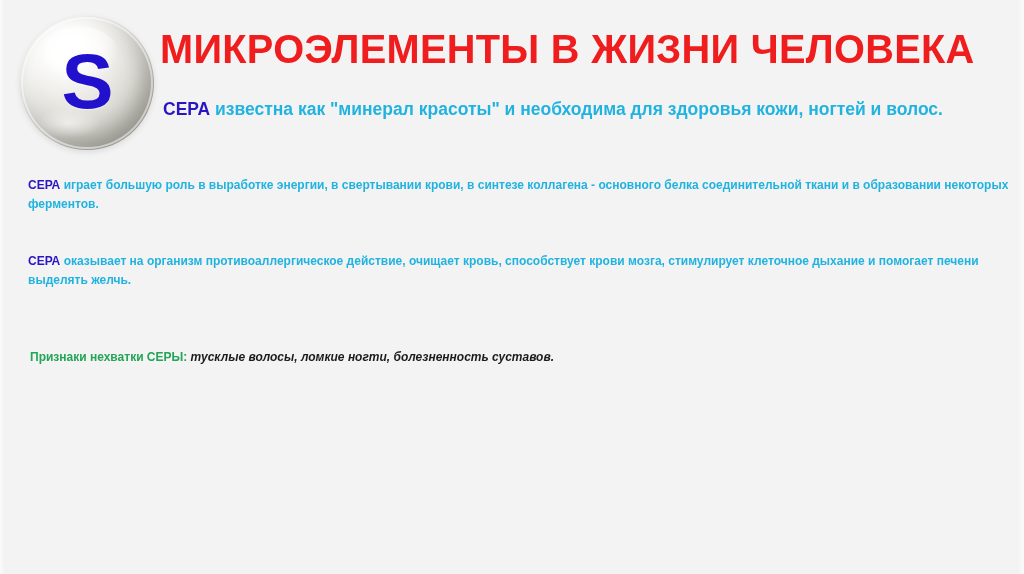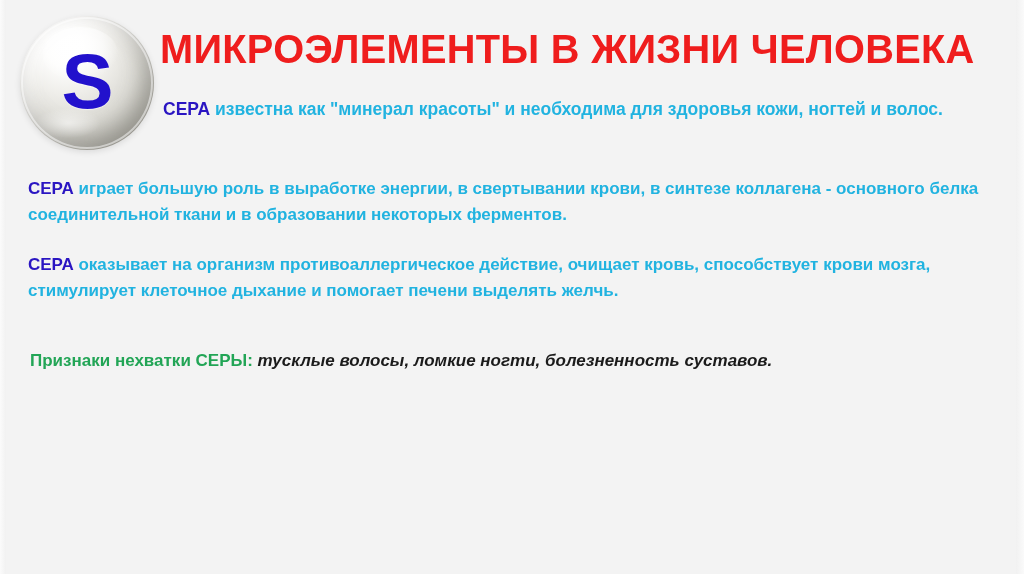--- a/index.html
+++ b/index.html
@@ -125,39 +125,39 @@
     font-weight: bold;
     line-height: 1.52;
     color: #21b3e0;
   }
 
   
   .para {
     position: absolute;
     left: 28px;
     width: 982px;
-    font-size: 17px;
+    font-size: 12px;
     font-weight: bold;
     line-height: 1.55;
     color: #21b3e0;
   }
   .para-1 { top: 176px; }
   .para-2 { top: 252px; }
 
   .lead {
     color: #2a15c2;
     margin-top: 22px;
   }
 
   
   .green-line {
     position: absolute;
     left: 30px;
     width: 980px;
-    font-size: 17px;
+    font-size: 12px;
     line-height: 1.4;
   }
   .green-line-1 { top: 349px; }
   .green-line-2 { top: 399px; }
 
   .green-label {
     color: #22a556;
     font-weight: bold;
   }
   .green-strong {

